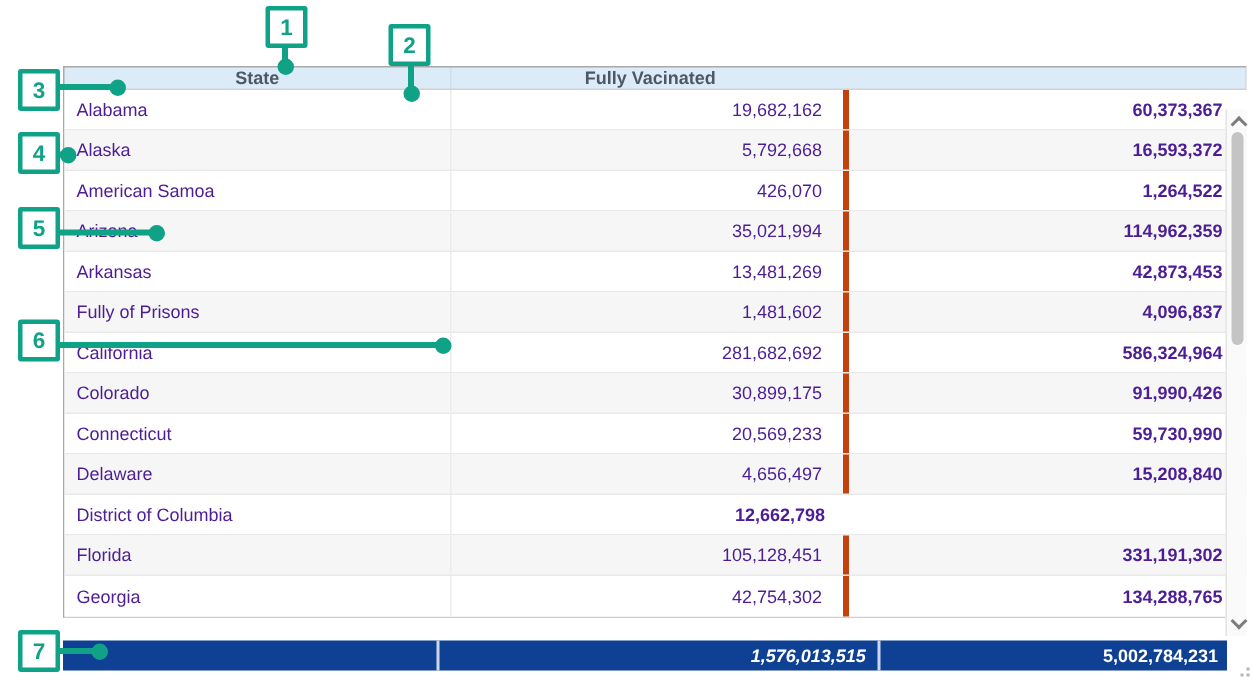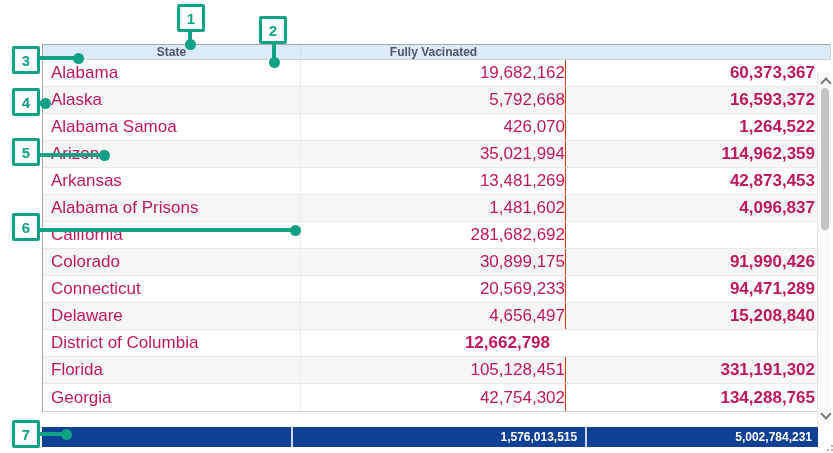--- a/index.html
+++ b/index.html
@@ -19,37 +19,37 @@
     font-size:12px;font-weight:bold;color:#4d5866;box-sizing:border-box;
     border-right:1px solid rgba(120,140,160,.14);cursor:pointer;
   }
   .th:last-child{border-right:none;}
   .tbody{border-left:1px solid #a9a9a9;box-sizing:border-box;background:#fff;
          border-bottom:1px solid #cfcfcf;}
   .row{display:flex;height:27px;box-sizing:border-box;border-bottom:1px solid #e9e9e9;background:#ffffff;}
   .row:last-child{border-bottom:none;}
   .row.even{background:#f6f6f6;}
   .cell{
-    font-size:17px;color:#be185d;display:flex;align-items:center;
+    font-size:12px;color:#4c1d95;display:flex;align-items:center;
     box-sizing:border-box;white-space:nowrap;overflow:hidden;text-align:center;
   }
   .cell.c-state{width:258px;padding-left:8px;border-right:1px solid #ececec;}
-  .cell.c-fully{width:265px;justify-content:flex-end;border-right:1px solid #c2410c;}
+  .cell.c-fully{width:265px;justify-content:flex-end;padding-right:14px;border-right:4px solid #c2410c;}
   .cell.c-total{width:265px;justify-content:flex-end;padding-right:16px;font-weight:bold;}
   
   .summary{
     position:absolute;left:42px;top:427px;width:776px;height:20px;
     display:flex;align-items:stretch;
   }
   .sumcell{
     display:flex;align-items:center;justify-content:flex-end;
     font-size:12px;font-weight:bold;color:#ffffff;box-sizing:border-box;white-space:nowrap;
   }
   .sumcell.s1{width:259px;}
-  .sumcell.s2{width:306px;border-left:2px solid #ccd7ea;padding-right:8px;}
+  .sumcell.s2{width:306px;border-left:2px solid #ccd7ea;padding-right:8px;font-style:italic;}
   .sumcell.s3{width:242px;border-left:2px solid #ccd7ea;padding-right:6px;}
   
   .scrollbar{
     position:absolute;left:817px;top:73px;width:14px;height:351px;
     background:#fafafa;border-left:1px solid #e4e4e4;box-sizing:border-box;
   }
   .sb-thumb{position:absolute;left:3px;top:15px;width:8px;height:142px;background:#c4c4c4;border-radius:4px;cursor:pointer;}
   .sb-arrow{position:absolute;left:4px;width:6px;height:6px;border-top:2px solid #7c7c7c;border-right:2px solid #7c7c7c;cursor:pointer;}
   .sb-arrow.up{top:6px;transform:rotate(-45deg);}
   .sb-arrow.down{bottom:6px;transform:rotate(135deg);}
@@ -83,52 +83,53 @@
         <div class="cell c-state">Alabama</div>
         <div class="cell c-fully">19,682,162</div>
         <div class="cell c-total">60,373,367</div>
       </div>
       <div class="row even">
         <div class="cell c-state">Alaska</div>
         <div class="cell c-fully">5,792,668</div>
         <div class="cell c-total">16,593,372</div>
       </div>
       <div class="row">
-        <div class="cell c-state">Alabama Samoa</div>
+        <div class="cell c-state">American Samoa</div>
         <div class="cell c-fully">426,070</div>
         <div class="cell c-total">1,264,522</div>
       </div>
       <div class="row even">
         <div class="cell c-state">Arizona</div>
         <div class="cell c-fully">35,021,994</div>
         <div class="cell c-total">114,962,359</div>
       </div>
       <div class="row">
         <div class="cell c-state">Arkansas</div>
         <div class="cell c-fully">13,481,269</div>
         <div class="cell c-total">42,873,453</div>
       </div>
       <div class="row even">
-        <div class="cell c-state">Alabama of Prisons</div>
+        <div class="cell c-state">Fully of Prisons</div>
         <div class="cell c-fully">1,481,602</div>
         <div class="cell c-total">4,096,837</div>
       </div>
       <div class="row">
         <div class="cell c-state">California</div>
         <div class="cell c-fully">281,682,692</div>
+        <div class="cell c-total">586,324,964</div>
       </div>
       <div class="row even">
         <div class="cell c-state">Colorado</div>
         <div class="cell c-fully">30,899,175</div>
         <div class="cell c-total">91,990,426</div>
       </div>
       <div class="row">
         <div class="cell c-state">Connecticut</div>
         <div class="cell c-fully">20,569,233</div>
-        <div class="cell c-total">94,471,289</div>
+        <div class="cell c-total">59,730,990</div>
       </div>
       <div class="row even">
         <div class="cell c-state">Delaware</div>
         <div class="cell c-fully">4,656,497</div>
         <div class="cell c-total">15,208,840</div>
       </div>
       <div class="row">
         <div class="cell c-state">District of Columbia</div>
         <div class="cell c-total">12,662,798</div>
       </div>

